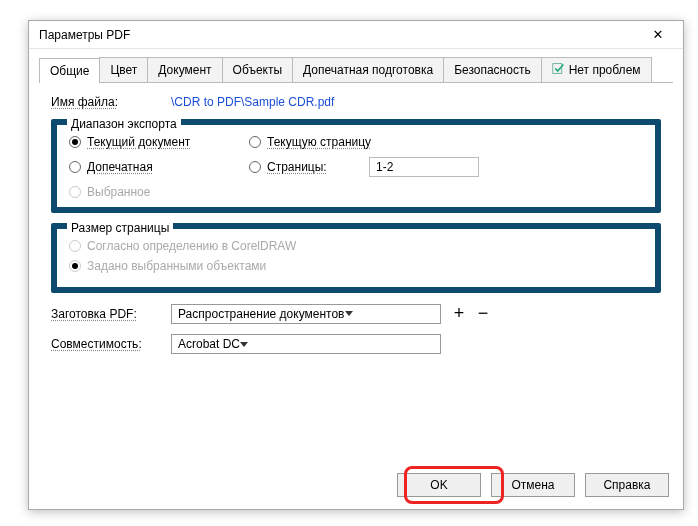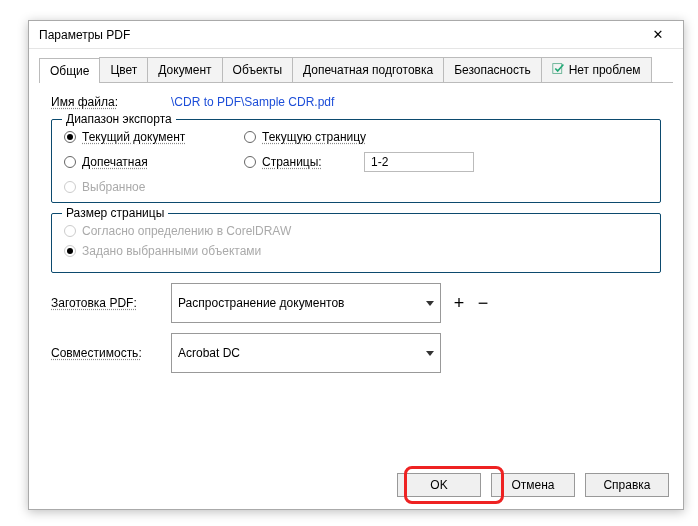--- a/index.html
+++ b/index.html
@@ -65,21 +65,21 @@
   }
   .row .label-col {
     width: 120px;
     text-decoration: underline dotted #888;
     text-underline-offset: 2px;
   }
   .filename-val {
     color: #1d4ed8;
   }
   .group {
-    border: 1px solid #0c4a6e;
+    border: 6px solid #0c4a6e;
     border-radius: 2px;
     padding: 10px 12px 8px;
     margin: 8px 0 10px;
     position: relative;
   }
   .group-title {
     position: absolute;
     top: -8px; left: 10px;
     background: #fff;
     padding: 0 4px;
@@ -117,25 +117,25 @@
   .pagesize .radio { margin-bottom: 6px; }
   .form-row {
     display: flex; align-items: center; margin-top: 10px;
   }
   .form-row .flabel {
     width: 120px;
     text-decoration: underline dotted #888;
     text-underline-offset: 2px;
   }
   .dropdown {
-    width: 270px; height: 40px;
+    width: 270px; height: 20px;
     border: 1px solid #999;
     display: flex; align-items: center;
     padding: 0 6px;
-    justify-content: space-between;
+    justify-content: flex-start;
     cursor: pointer;
   }
   .dropdown .caret {
     width: 0; height: 0;
     border-left: 4px solid transparent;
     border-right: 4px solid transparent;
     border-top: 5px solid #333;
   }
   .plusminus {
     display: flex; gap: 8px; margin-left: 10px;

